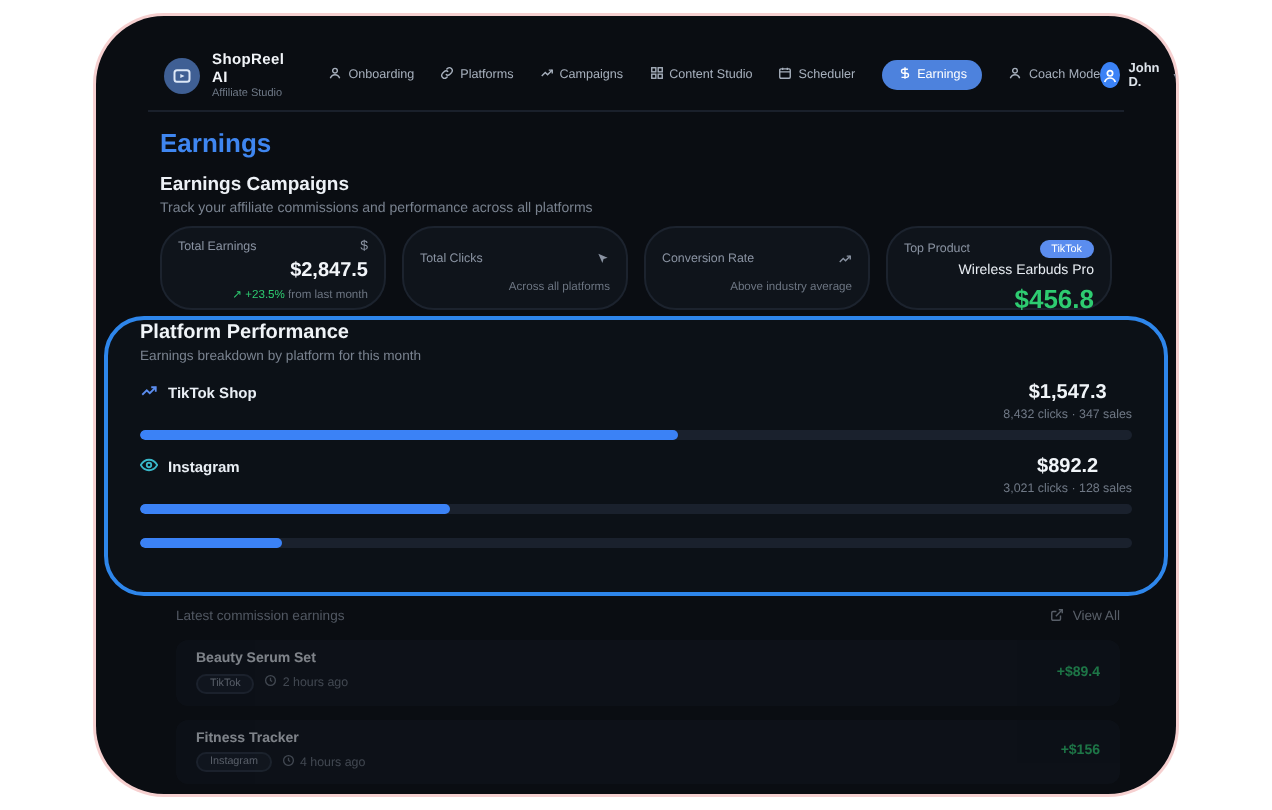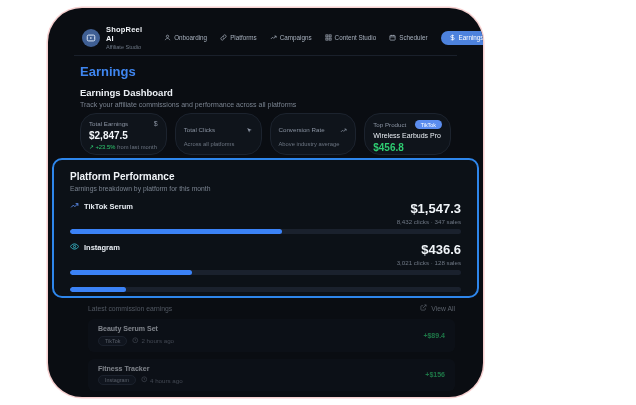--- a/index.html
+++ b/index.html
@@ -4,21 +4,21 @@
 <style>
   * { box-sizing: border-box; margin: 0; padding: 0; }
   html,body { width: 636px; height: 405px; }
   body {
     font-family: "Liberation Sans", sans-serif;
     background: #ffffff;
     position: relative;
     overflow: hidden;
   }
   .window {
-    position: absolute; left: 48px; top: 8px; width: 435px; height: 389px;
+    position: absolute; left: 48px; top: 8px; width: 540px; height: 389px;
     background: #0a0d12; border-radius: 34px;
     box-shadow: 0 0 0 1.5px rgba(235,150,150,.45);
     overflow: hidden;
   }
   
   .navbar {
     position: absolute; left: 26px; right: 26px; top: 16px; height: 32px;
     display: flex; align-items: center;
     border-bottom: 1px solid #1a202b;
     padding: 0 6px 4px 8px;
@@ -50,51 +50,51 @@
   .nav-user .uname { font-size: 6.5px; color: #dde3ea; font-weight: bold; }
   .nav-user .chev { font-size: 6px; color: #8a93a2; }
   
   .page-title { position: absolute; left: 32px; top: 56px; font-size: 13px; font-weight: bold; color: #3f86f0; }
   .dash-title { position: absolute; left: 32px; top: 79px; font-size: 9.5px; font-weight: bold; color: #edf1f6; }
   .dash-sub   { position: absolute; left: 32px; top: 93px; font-size: 7px; color: #79828f; }
   
   .stats-row { position: absolute; left: 32px; right: 32px; top: 105px; display: flex; gap: 8px; }
   .stat-card {
     flex: 1 1 0; background: #0f141b; border: 1px solid #1c232e; border-radius: 16px;
-    padding: 6px 8px; height: 42px;
+    padding: 6px 8px; height: 42px; text-align: right;
   }
   .stat-head { display: flex; align-items: center; justify-content: space-between; }
   .stat-label { font-size: 6.2px; color: #8a93a2; }
   .stat-head svg { width: 7px; height: 7px; color: #8a93a2; }
   .stat-head .dollar { font-size: 7px; color: #8a93a2; }
   .stat-value { font-size: 10px; font-weight: bold; color: #f2f5f9; margin-top: 3px; }
   .stat-sub { font-size: 5.8px; color: #6c7582; margin-top: 2.5px; }
   .stat-sub .growth { color: #2ecc71; }
   .badge-tiktok {
     background: #5b8def; color: #fff; font-size: 5.4px; padding: 1.5px 6px; border-radius: 999px;
   }
   .stat-product { font-size: 7px; color: #e8edf3; margin-top: 3px; }
-  .stat-amount { font-size: 10px; font-weight: bold; color: #2ecc71; margin-top: 2.5px; }
+  .stat-amount { font-size: 13px; font-weight: bold; color: #2ecc71; margin-top: 2.5px; }
   
   .panel {
     position: absolute; left: 4px; right: 4px; top: 150px; height: 140px;
-    background: #0c1117; border: 2px solid #2e86eb; border-radius: 10px;
-    padding: 11px 16px;
+    background: #0c1117; border: 2px solid #2e86eb; border-radius: 20px;
+    padding: 1px 16px;
   }
   .panel-title { font-size: 10px; font-weight: bold; color: #f0f4f8; }
   .panel-sub { font-size: 6.8px; color: #79828f; margin-top: 3px; }
   .p-rows { margin-top: 9px; display: flex; flex-direction: column; gap: 8px; }
   .p-row-head { display: flex; align-items: flex-start; justify-content: space-between; }
   .p-name { display: flex; align-items: center; gap: 5px; font-size: 7.5px; font-weight: bold; color: #e9eef4; }
   .p-name svg { width: 9px; height: 9px; }
   .icon-tiktok { color: #5b8def; }
   .icon-instagram { color: #39b8c9; }
   .icon-youtube { color: #2ecc71; }
   .p-right { text-align: right; }
-  .p-amount { font-size: 13px; font-weight: bold; color: #f0f4f8; }
+  .p-amount { font-size: 10px; font-weight: bold; color: #f0f4f8; text-align: center; }
   .p-meta { font-size: 6.2px; color: #6f7885; margin-top: 2px; }
   .p-track { margin-top: 4px; height: 5px; border-radius: 3px; background: #1a212d; overflow: hidden; }
   .p-fill { height: 100%; border-radius: 3px; background: #3b82f6; }
   
   .latest { position: absolute; left: 40px; right: 28px; top: 296px; opacity: .55; }
   .latest-head { display: flex; align-items: center; justify-content: space-between; }
   .latest-title { font-size: 6.8px; color: #8a93a2; }
   .view-all { display: flex; align-items: center; gap: 4px; font-size: 6.8px; color: #9aa3b0; cursor: pointer; }
   .view-all svg { width: 7px; height: 7px; }
   .c-item {
@@ -192,21 +192,21 @@
             <circle cx="12" cy="8" r="4"></circle>
             <path d="M4 21c1.5-4 5-6 8-6s6.5 2 8 6"></path>
           </svg>
       </div>
       <span class="uname">John D.</span>
       <span class="chev">▾</span>
     </div>
   </div>
 
   <div class="page-title">Earnings</div>
-  <div class="dash-title">Earnings Dashboard</div>
+  <div class="dash-title">Earnings Campaigns</div>
   <div class="dash-sub">Track your affiliate commissions and performance across all platforms</div>
 
   <div class="stats-row">
     <div class="stat-card">
       <div class="stat-head">
         <span class="stat-label">Total Earnings</span>
         <span class="dollar">$</span>
       </div>
       <div class="stat-value">$2,847.5</div>
       <div class="stat-sub"><span class="growth">↗ +23.5%</span><span> from last month</span></div>
@@ -245,21 +245,21 @@
     <div class="panel-sub">Earnings breakdown by platform for this month</div>
     <div class="p-rows">
 
       <div class="p-row">
         <div class="p-row-head">
           <div class="p-name">
             <span class="icon-tiktok"><svg viewBox="0 0 24 24" fill="none" stroke="currentColor" stroke-width="2.4">
                   <polyline points="3 17 9 11 13 15 21 7"></polyline>
                   <polyline points="15 7 21 7 21 13"></polyline>
                 </svg></span>
-            <span>TikTok Serum</span>
+            <span>TikTok Shop</span>
           </div>
           <div class="p-right">
             <div class="p-amount">$1,547.3</div>
             <div class="p-meta">8,432 clicks · 347 sales</div>
           </div>
         </div>
         <div class="p-track">
             <div class="p-fill" style="width: 54.3%;"></div>
           </div>
       </div>
@@ -267,21 +267,21 @@
       <div class="p-row">
         <div class="p-row-head">
           <div class="p-name">
             <span class="icon-instagram"><svg viewBox="0 0 24 24" fill="none" stroke="currentColor" stroke-width="2.4">
                   <path d="M1 12s4-7 11-7 11 7 11 7-4 7-11 7S1 12 1 12z"></path>
                   <circle cx="12" cy="12" r="3"></circle>
                 </svg></span>
             <span>Instagram</span>
           </div>
           <div class="p-right">
-            <div class="p-amount">$436.6</div>
+            <div class="p-amount">$892.2</div>
             <div class="p-meta">3,021 clicks · 128 sales</div>
           </div>
         </div>
         <div class="p-track">
             <div class="p-fill" style="width: 31.3%;"></div>
           </div>
       </div>
 
       <div class="p-row">
         <div class="p-track">

